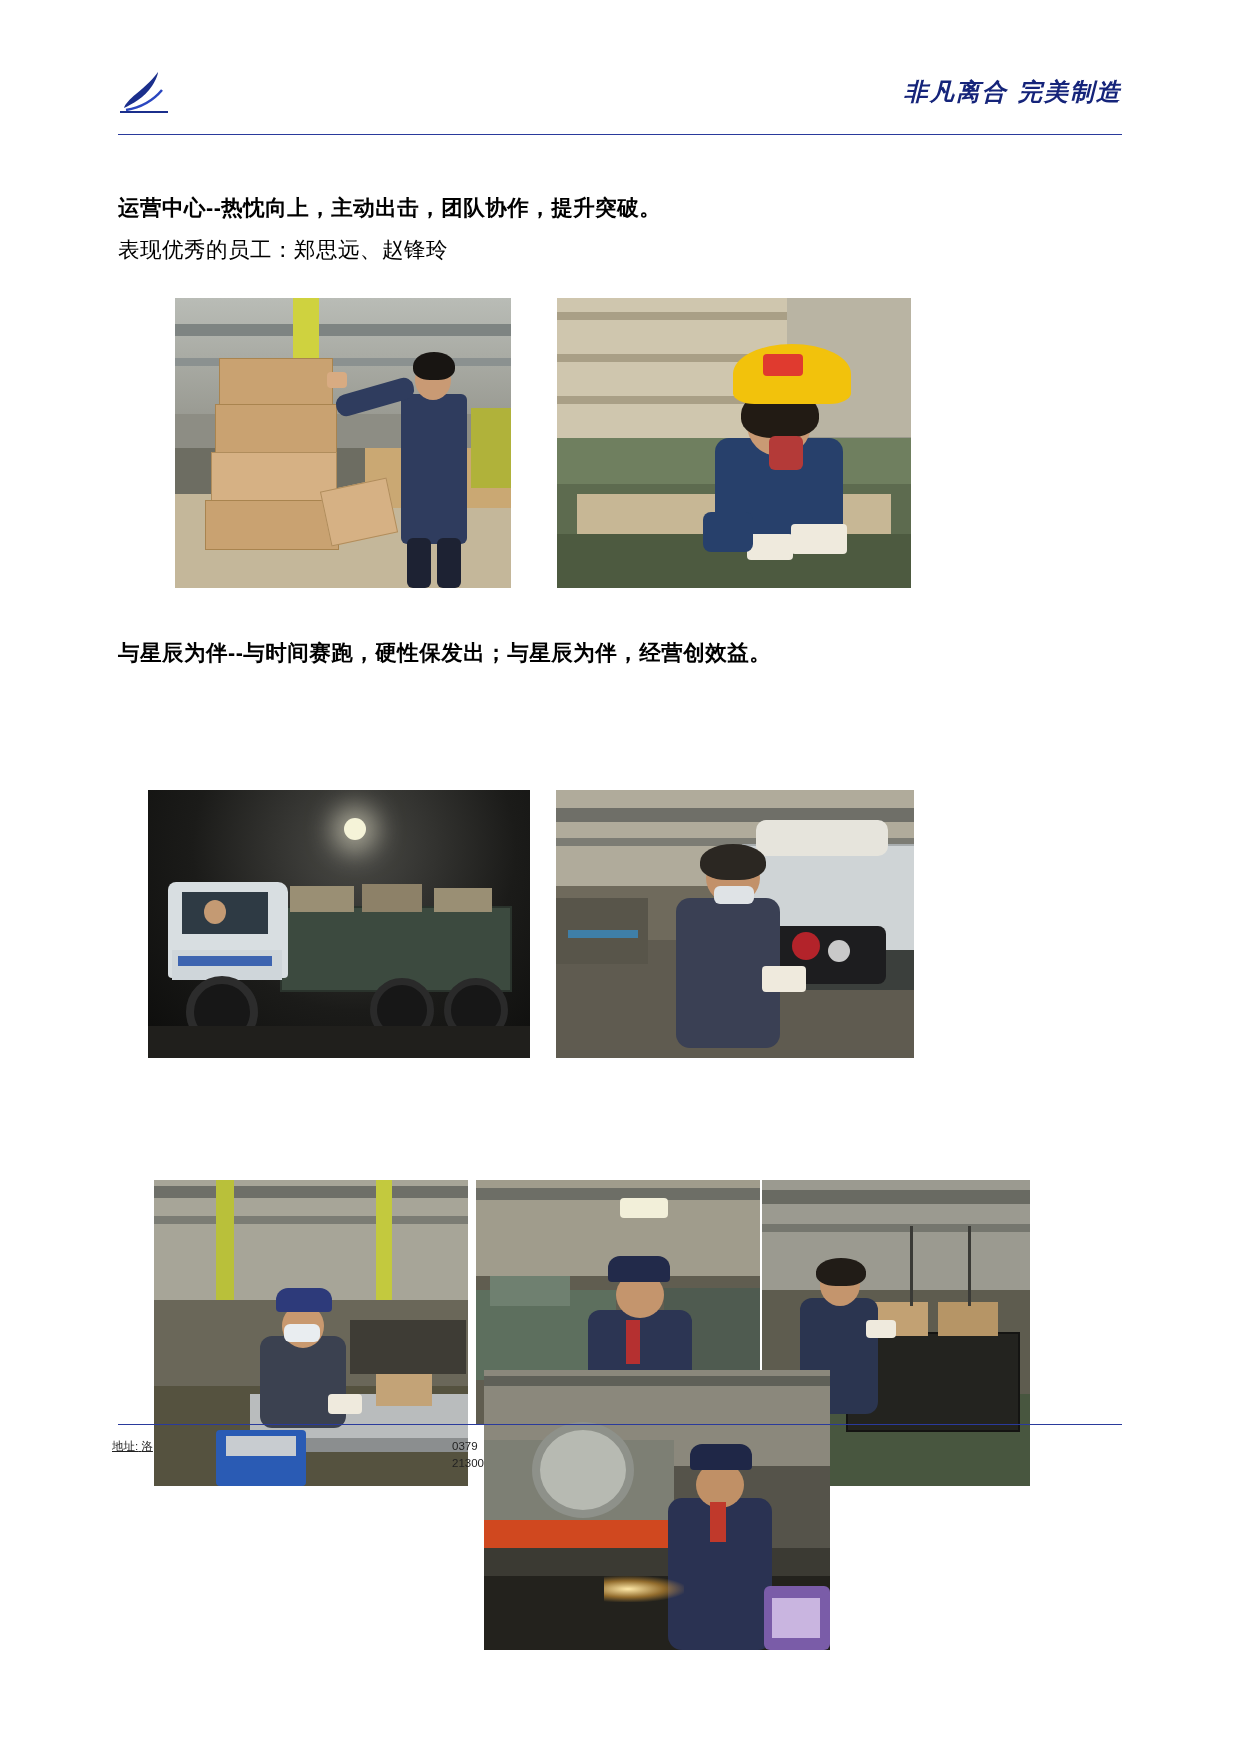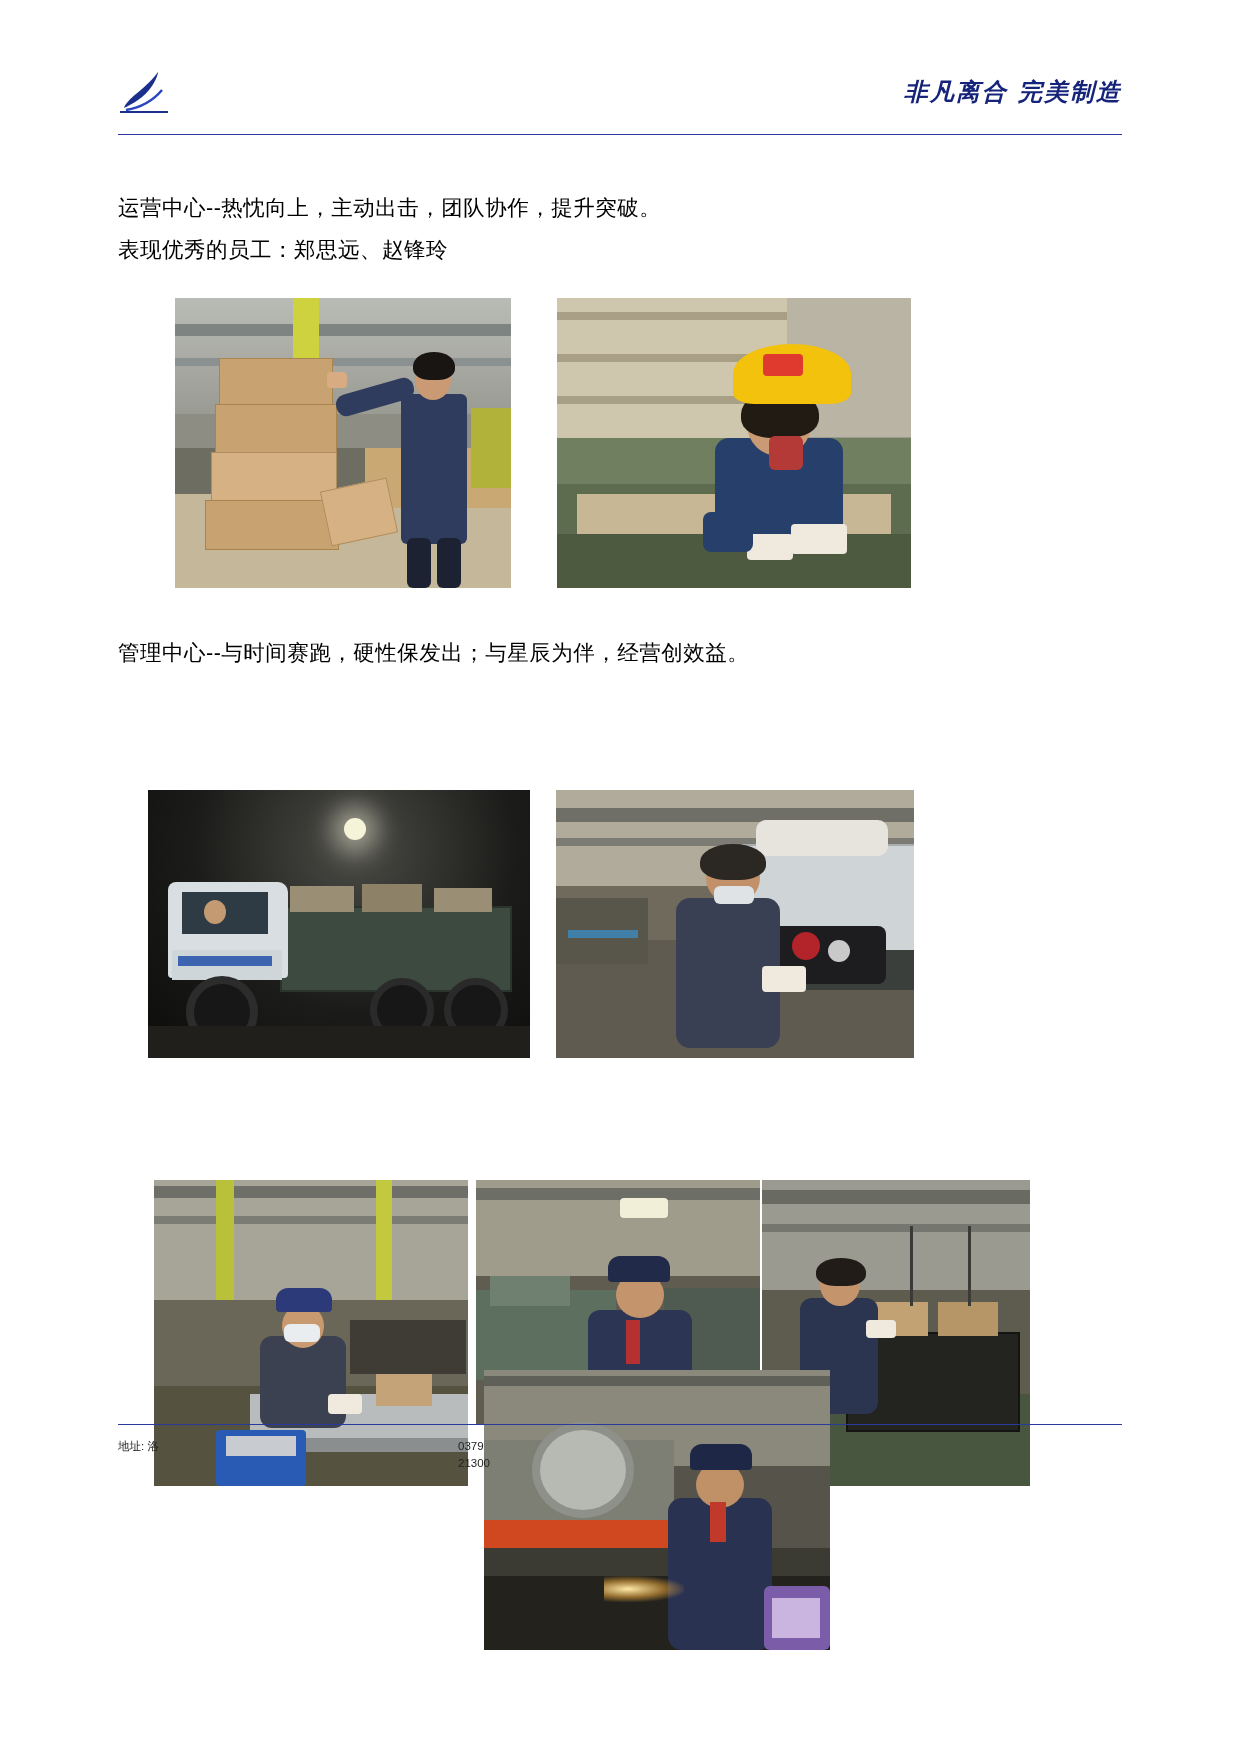--- a/index.html
+++ b/index.html
@@ -85,21 +85,21 @@
     position: absolute;
     left: 118px;
     width: 1010px;
   }
   .sec-title {
     font-size: 21.5px;
     line-height: 1.55;
     letter-spacing: 0.5px;
     color: #000;
   }
-  .sec-title b { font-weight: normal; margin-top: 28px; }
+  .sec-title b { font-weight: bold; margin-top: 28px; }
   .sec-sub {
     font-size: 21.5px;
     line-height: 1.6;
     letter-spacing: 0.5px;
     color: #000;
     margin-top: 8px;
   }
   .sec-sub b { font-weight: bold; }
 
   #sec1 { top: 192px; }
@@ -128,26 +128,27 @@
   .footer-rule {
     position: absolute;
     left: 118px;
     top: 1424px;
     width: 1004px;
     height: 0;
     border-top: 1.2px solid #2a3a9c;
   }
   .footer {
     position: absolute;
-    left: 118px;
+    left: 112px;
     top: 1438px;
     width: 1004px;
     font-size: 11.5px;
     color: #222;
     line-height: 1.5;
+    text-decoration: underline;
   }
   .footer .line { white-space: nowrap; }
   .footer .right-col {
     position: absolute;
     left: 340px;
     top: 0;
   }
 </style>
 </head>
 <body>
@@ -219,21 +220,21 @@
     <div class="helmet" style="left:176px; top:46px; width:118px; height:60px;"></div>
     <div style="position:absolute; left:206px; top:56px; width:40px; height:22px; background:#e03a2f; border-radius:4px;"></div>
     <div class="person" style="left:212px; top:138px; width:34px; height:34px; background:#b43a38; border-radius:6px;"></div>
     <div class="glove" style="left:234px; top:226px; width:56px; height:30px;"></div>
     <div class="glove" style="left:190px; top:236px; width:46px; height:26px;"></div>
     <div class="person" style="left:146px; top:214px; width:50px; height:40px; background:#27406b; border-radius:8px;"></div>
   </div>
 
   <div class="sec" id="sec2">
     <div class="sec-title">
-      <b>管理中心</b><b>--与时间赛跑，硬性保发出；与星辰为伴，经营创效益。</b>
+      <b>与星辰为伴</b><b>--与时间赛跑，硬性保发出；与星辰为伴，经营创效益。</b>
     </div>
   </div>
 
   <div class="photo" style="left:148px; top:790px; width:382px; height:268px; background:#141414;">
     <div style="position:absolute; left:0; top:0; width:100%; height:100%; background:radial-gradient(circle at 54% 22%, #4a4a46 0%, #1b1b19 55%, #0c0c0b 100%);"></div>
     <div style="position:absolute; left:196px; top:28px; width:22px; height:22px; border-radius:50%; background:#f5f3d8; box-shadow:0 0 26px 12px rgba(245,243,216,.55);"></div>
 
     <div style="position:absolute; left:132px; top:116px; width:228px; height:82px; background:#3c4a3f; border:2px solid #2a332c;"></div>
     <div style="position:absolute; left:142px; top:96px; width:64px; height:26px; background:#9a8f74;"></div>
     <div style="position:absolute; left:214px; top:94px; width:60px; height:28px; background:#8d8168;"></div>

